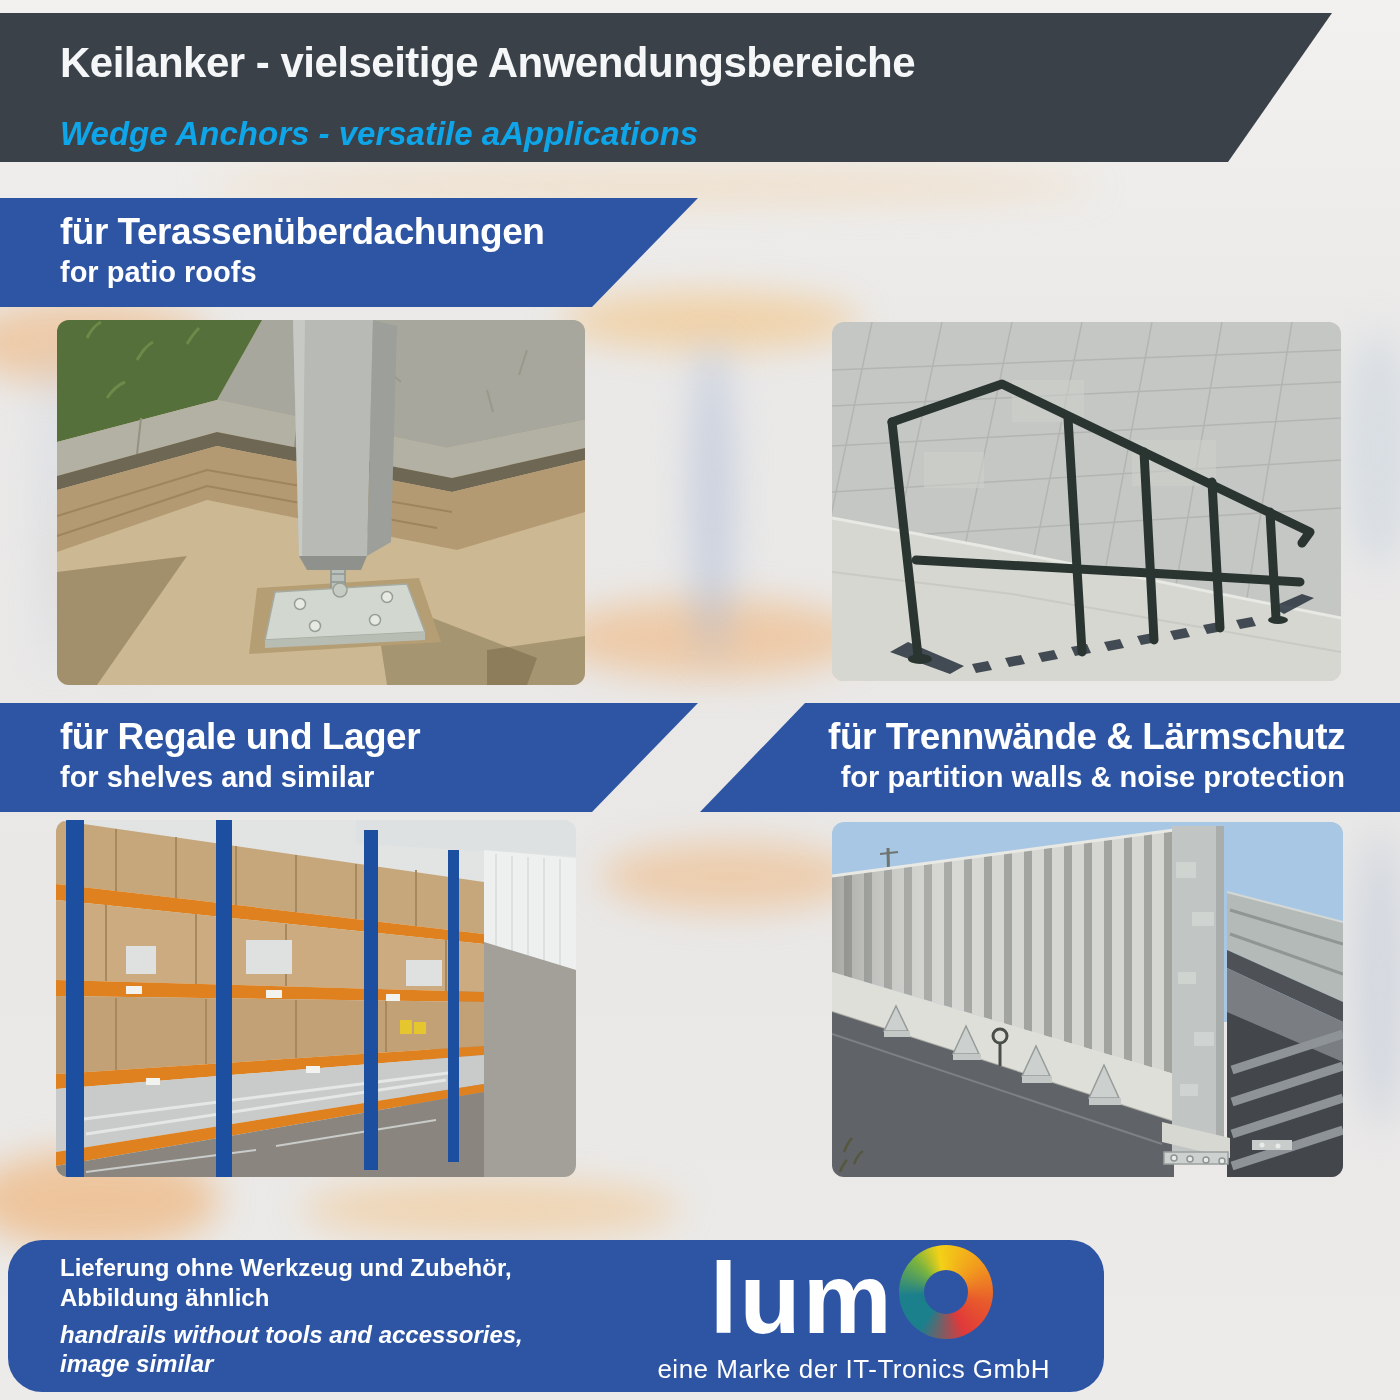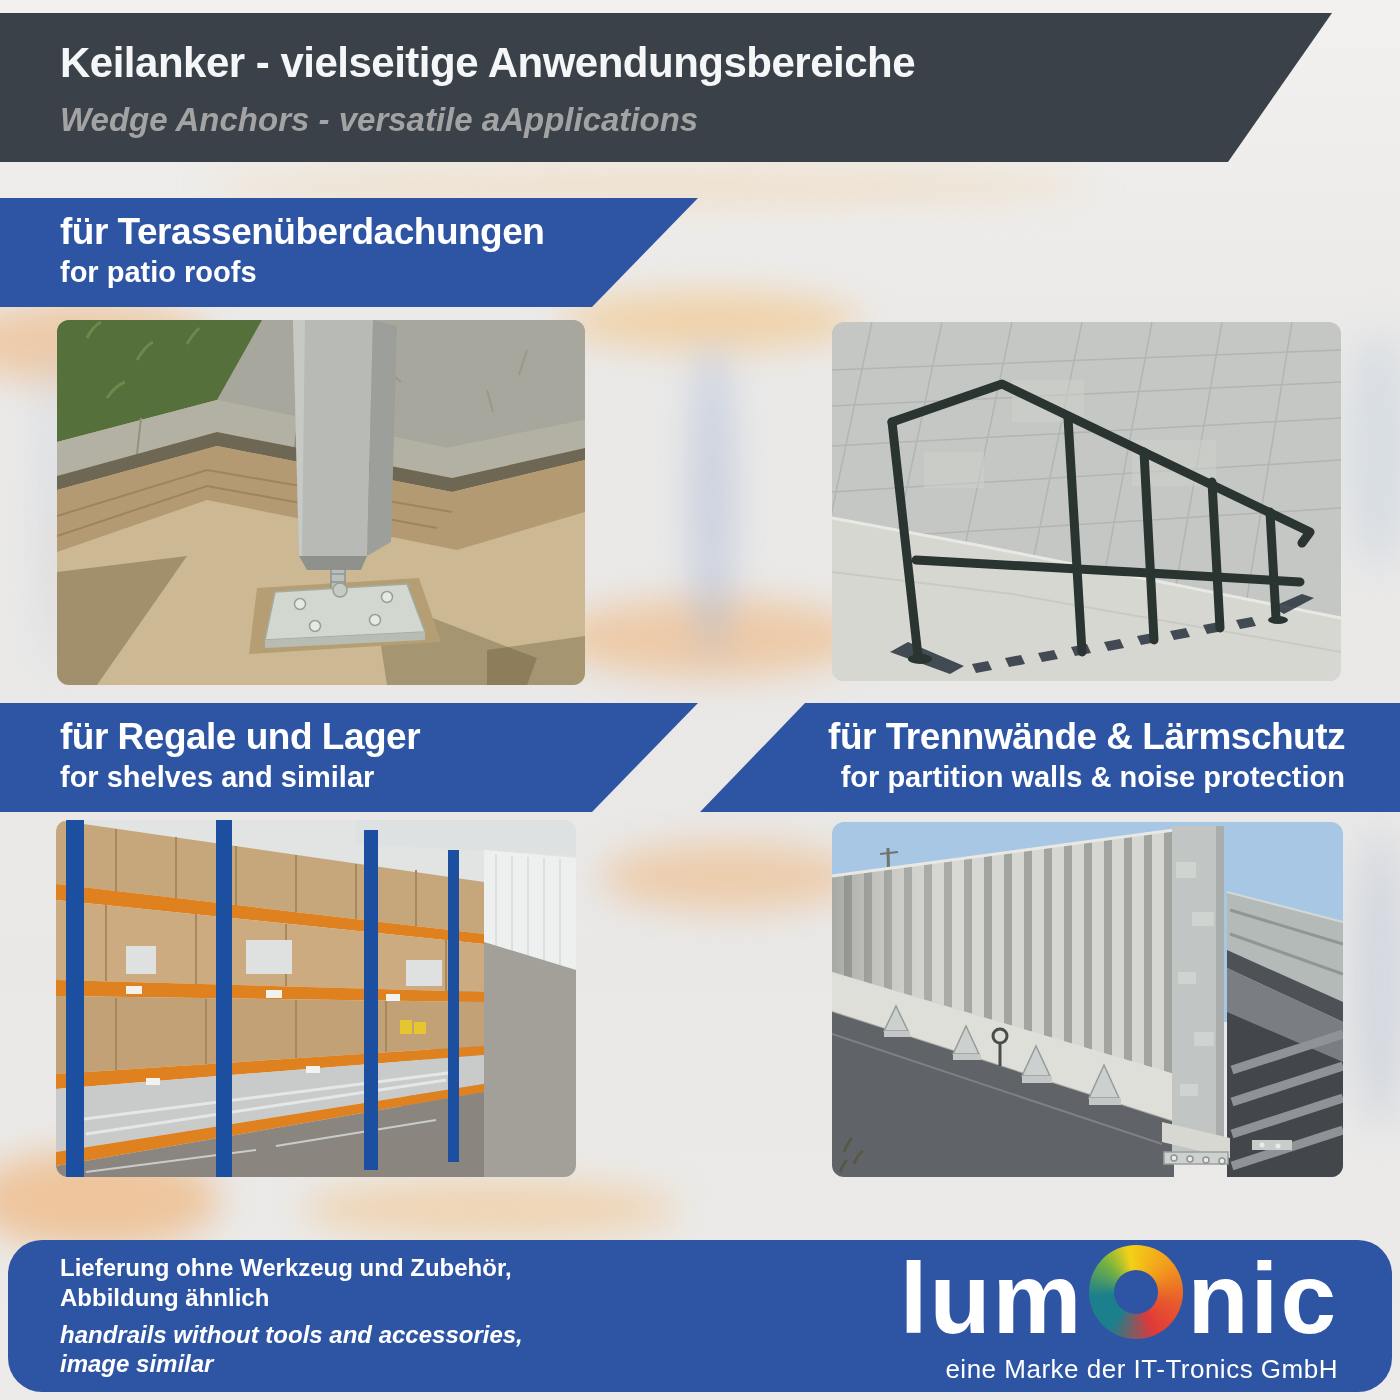--- a/index.html
+++ b/index.html
@@ -18,48 +18,48 @@
   .bg{position:absolute;inset:0;background:linear-gradient(180deg,#f2f1ef 0%,#eae9e8 25%,#e9e8e7 70%,#ecebe9 100%);}
   .blob{position:absolute;border-radius:50%;filter:blur(18px);}
   
   .topbanner{
     position:absolute;left:0;top:13px;width:1332px;height:187px;
     background:var(--dark);color:#fff;
     clip-path:polygon(0 0,1332px 0,1228px 149px,0 149px);
     padding:26px 0 0 60px;
   }
   .h-title{font-size:42px;font-weight:700;letter-spacing:-.5px;color:#f4f6f7;}
-  .h-sub{font-size:33px;font-weight:600;font-style:italic;margin-top:14px;color:#a3a3a3;}
+  .h-sub{font-size:33px;font-weight:600;font-style:italic;margin-top:28px;color:#0ea5e9;}
   
   .ribbon{position:absolute;height:139px;background:var(--blue);color:#fff;width:700px;}
   .ribbon .rb-title{font-size:37px;font-weight:700;letter-spacing:-.5px;line-height:1.2;}
   .ribbon .rb-sub{font-size:29px;font-weight:700;line-height:1.25;}
   .r-left{left:0;clip-path:polygon(0 0,698px 0,592px 109px,0 109px);padding:12px 0 0 60px;text-align:left;width:698px;}
   .r-right{left:700px;clip-path:polygon(105px 0,700px 0,700px 109px,0 109px);padding:12px 55px 0 0;text-align:right;}
   .row-top{top:198px;}
   .row-bottom{top:703px;}
   
   .photo{position:absolute;border-radius:12px;overflow:hidden;}
   .photo svg{display:block;width:100%;height:100%;}
   .p1{left:57px;top:320px;width:528px;height:365px;}
   .p2{left:832px;top:322px;width:509px;height:359px;}
   .p3{left:56px;top:820px;width:520px;height:357px;}
   .p4{left:832px;top:822px;width:511px;height:355px;}
   
   .footer{
-    position:absolute;left:8px;top:1240px;width:1384px;height:152px;
+    position:absolute;left:8px;top:1240px;width:1096px;height:152px;
     background:var(--blue);border-radius:34px;color:#fff;
     display:flex;justify-content:space-between;align-items:center;
     padding:0 52px;
   }
   .notes{line-height:1.22;}
   .notes div{font-size:24px;font-weight:700;}
   .n-en{font-style:italic;}
   .gap{margin-top:8px;}
-  .brand{text-align:right;padding-right:2px;}
+  .brand{text-align:left;padding-right:2px;}
   .logo{display:flex;align-items:center;justify-content:center;font-size:100px;font-weight:700;line-height:1;letter-spacing:2px;color:#fff;}
   .ring{position:relative;width:94px;height:94px;border-radius:50%;background:var(--ring);margin:0 5px;transform:translateY(-6px);}
   .ring .hole{position:absolute;inset:25px;border-radius:50%;background:var(--blue);}
   .tagline{font-size:26px;font-weight:400;letter-spacing:.5px;margin-top:6px;color:#fff;}
 </style>
 </head>
 <body>
 
 <div id="canvas">
 
@@ -361,19 +361,18 @@
       <div class="n-de">Abbildung ähnlich</div>
       <div class="n-en gap">handrails without tools and accessories,</div>
       <div class="n-en">image similar</div>
     </div>
     <div class="brand">
       <div class="logo">
         <span>lum</span>
         <span class="ring">
             <span class="hole"></span>
           </span>
-        <span>nic</span>
       </div>
       <div class="tagline">eine Marke der IT-Tronics GmbH</div>
     </div>
   </footer>
 
 </div>
 
 </body></html>

